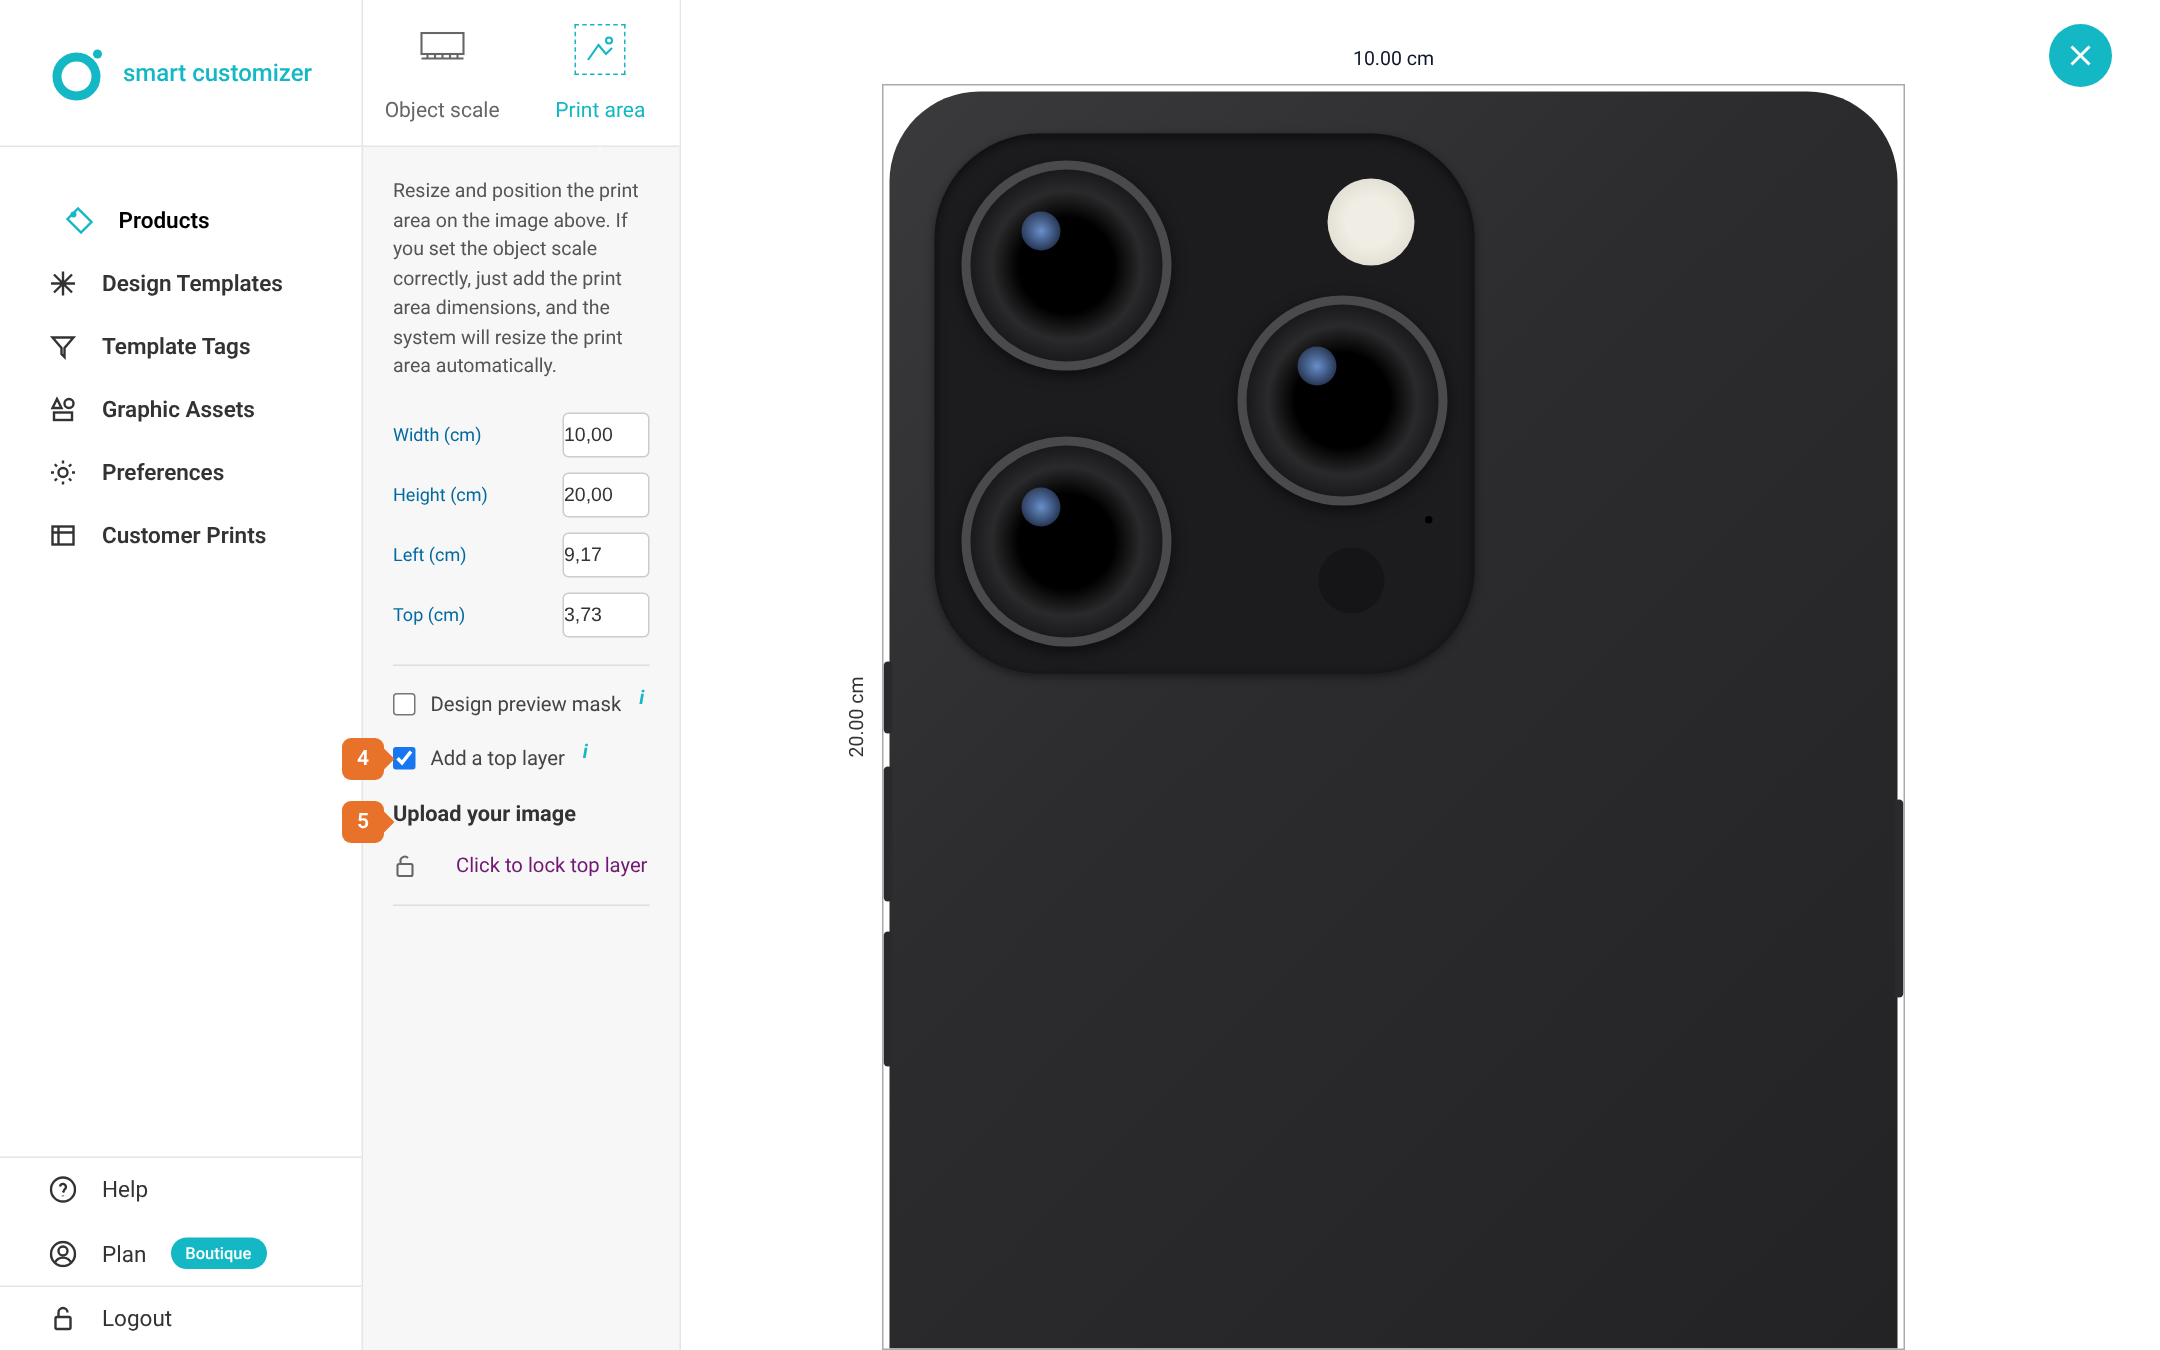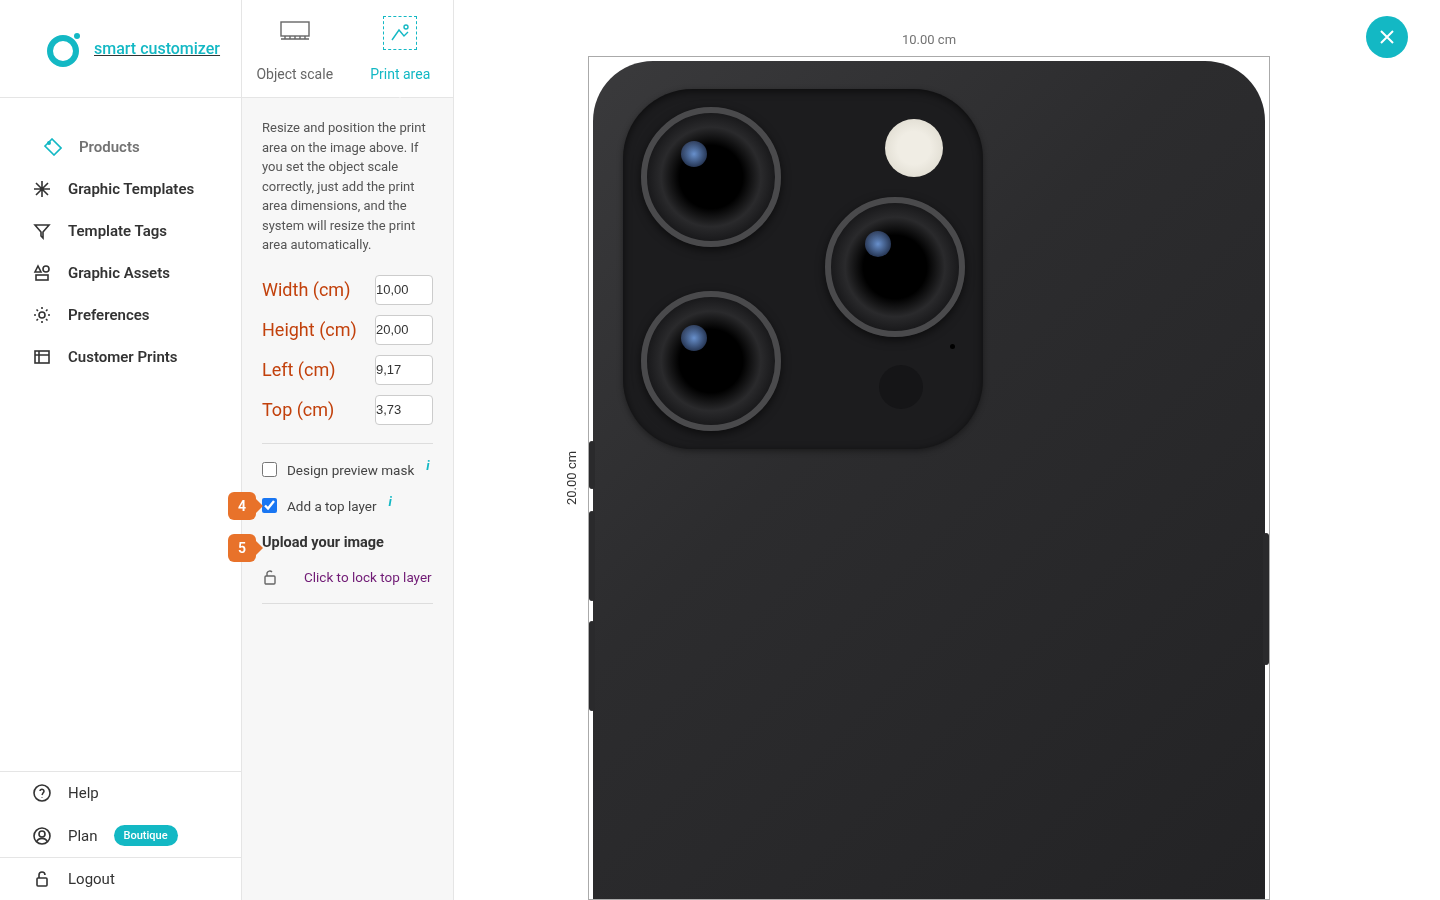--- a/index.html
+++ b/index.html
@@ -2,48 +2,48 @@
 <html><head>
 <meta charset="utf-8">
 <style>
 * { box-sizing: border-box; margin: 0; padding: 0; }
 body { font-family: -apple-system, BlinkMacSystemFont, "Segoe UI", Roboto, sans-serif; background: #fff; color: #333; overflow: hidden; width: 1440px; height: 900px; }
 
 .app { display: flex; height: 900px; }
 
 
 .sidebar { width: 242px; border-right: 1px solid #e5e5e5; display: flex; flex-direction: column; }
-.logo-area { height: 98px; display: flex; align-items: center; padding-left: 44px; border-bottom: 1px solid #e5e5e5; gap: 12px; text-decoration: underline; }
+.logo-area { height: 98px; display: flex; align-items: center; padding-left: 32px; border-bottom: 1px solid #e5e5e5; gap: 12px; }
 .logo-icon { width: 38px; height: 38px; position: relative; }
 .logo-icon svg { display: block; }
 .logo-text { color: #13b8c4; font-size: 16px; font-weight: 500; }
 
 .nav { flex: 1; padding-top: 28px; }
 .nav-item { display: flex; align-items: center; gap: 16px; padding: 11px 32px; cursor: pointer; color: #333; font-size: 15px; font-weight: 600; }
-.nav-item.active { color: #737373; padding-left: 43px; }
+.nav-item.active { color: #000000; padding-left: 43px; }
 .nav-item .icon { width: 20px; height: 20px; display: flex; align-items: center; justify-content: center; flex-shrink: 0; }
 
 .nav-bottom { border-top: 1px solid #e5e5e5; }
 .nav-bottom .nav-item { font-weight: 400; }
 .nav-bottom .logout-block { border-top: 1px solid #e5e5e5; }
 .plan-badge { background: #13b8c4; color: #fff; font-size: 11px; padding: 4px 10px; border-radius: 12px; font-weight: 500; }
 
 
 .settings-panel { width: 212px; background: #f7f7f7; border-right: 1px solid #e5e5e5; display: flex; flex-direction: column; }
 .tabs { display: flex; height: 98px; background: #fff; border-bottom: 1px solid #e5e5e5; position: relative; }
 .tab { flex: 1; display: flex; flex-direction: column; align-items: center; justify-content: center; gap: 16px; cursor: pointer; color: #666; font-size: 14px; position: relative; }
 .tab.active { color: #13b8c4; }
 .tab-icon { width: 34px; height: 34px; display: flex; align-items: center; justify-content: center; }
 .tab.active .tab-icon { border: 1px dashed #13b8c4; }
 .tab.active::after { content: ""; position: absolute; bottom: -8px; left: 50%; transform: translateX(-50%); width: 0; height: 0; border-left: 8px solid transparent; border-right: 8px solid transparent; border-bottom: 8px solid #f7f7f7; }
 
 .panel-body { padding: 20px; font-size: 13px; color: #555; position: relative; }
 .panel-desc { line-height: 1.5; margin-bottom: 20px; }
 .field-row { display: flex; align-items: center; justify-content: space-between; margin-bottom: 10px; }
-.field-label { font-size: 18px; color: #c2410c; }
+.field-label { font-size: 12px; color: #0369a1; }
 .field-input { width: 58px; height: 30px; border: 1px solid #ccc; border-radius: 4px; text-align: left; font-size: 13px; background: #fff; color: #333; }
 
 .divider { border: none; border-top: 1px solid #ddd; margin: 18px 0; }
 
 .check-row { display: flex; align-items: center; gap: 10px; margin-bottom: 20px; font-size: 13.5px; color: #444; position: relative; }
 .check-row input[type=checkbox] { width: 15px; height: 15px; accent-color: #1976f2; cursor: pointer; }
 .info-i { color: #13b8c4; font-style: italic; font-weight: bold; font-size: 13px; margin-left: 2px; position: relative; top: -4px; }
 
 .upload-label { font-weight: 700; font-size: 14.5px; color: #333; margin-bottom: 18px; }
 .lock-row { display: flex; align-items: center; gap: 26px; font-size: 13.5px; color: #701a75; cursor: pointer; margin-bottom: 18px; }
@@ -52,21 +52,21 @@
 
 .step-marker { position: absolute; left: -34px; background: #e8722a; color: #fff; font-size: 14px; font-weight: 600; width: 28px; height: 28px; border-radius: 6px; display: flex; align-items: center; justify-content: center; }
 .step-marker::after { content: ""; position: absolute; right: -7px; top: 50%; transform: translateY(-50%); width: 0; height: 0; border-top: 8px solid transparent; border-bottom: 8px solid transparent; border-left: 8px solid #e8722a; }
 
 
 .canvas-area { flex: 1; position: relative; background: #fff; }
 .close-btn { position: absolute; top: 16px; right: 32px; width: 42px; height: 42px; border-radius: 50%; background: #13b8c4; display: flex; align-items: center; justify-content: center; cursor: pointer; }
 .close-btn svg { stroke: #fff; }
 
 .product-wrap { position: absolute; left: 588px; top: 56px; width: 682px; height: 844px; }
-.ruler-top { position: absolute; top: -24px; left: 0; right: 0; text-align: center; font-size: 13px; color: #737373; }
+.ruler-top { position: absolute; top: -24px; left: 0; right: 0; text-align: center; font-size: 13px; color: #0f172a; }
 .ruler-left { position: absolute; left: -24px; top: 0; bottom: 0; display: flex; align-items: center; justify-content: center; writing-mode: vertical-rl; transform: rotate(180deg); font-size: 13px; color: #333; }
 .product-frame { width: 100%; height: 100%; border: 1px solid #aaa; overflow: hidden; position: relative; }
 
 .phone-case { position: absolute; left: 4px; top: 4px; right: 4px; bottom: 0; background: linear-gradient(135deg, #3a3a3c 0%, #2c2c2e 40%, #232325 100%); border-radius: 60px 60px 0 0; }
 .camera-module { position: absolute; left: 30px; top: 28px; width: 360px; height: 360px; background: #1c1c1e; border-radius: 70px; box-shadow: inset 0 2px 8px rgba(0,0,0,0.6), 0 2px 6px rgba(0,0,0,0.4); }
 .lens { position: absolute; width: 140px; height: 140px; border-radius: 50%; background: radial-gradient(circle at 50% 50%, #000 35%, #2a2a2c 55%, #1a1a1c 70%); border: 6px solid #4a4a4c; box-shadow: 0 3px 10px rgba(0,0,0,0.6); }
 .lens::after { content: ""; position: absolute; top: 28px; left: 34px; width: 26px; height: 26px; background: radial-gradient(circle, rgba(130,180,255,0.8), rgba(40,60,120,0.3)); border-radius: 50%; }
 .lens1 { top: 18px; left: 18px; }
 .lens2 { top: 108px; right: 18px; }
 .lens3 { bottom: 18px; left: 18px; }
@@ -104,21 +104,21 @@
             </svg>
           </span>
         <span>Products</span>
       </div>
       <div class="nav-item">
         <span class="icon">
             <svg width="18" height="18" viewBox="0 0 18 18" fill="none" stroke="#333" stroke-width="1.6">
               <path d="M3 3 L15 15 M15 3 L3 15 M9 1 L9 17 M1 9 L17 9"></path>
             </svg>
           </span>
-        <span>Graphic Templates</span>
+        <span>Design Templates</span>
       </div>
       <div class="nav-item">
         <span class="icon">
             <svg width="18" height="18" viewBox="0 0 18 18" fill="none" stroke="#333" stroke-width="1.6">
               <path d="M2 3 L16 3 L10 10 L10 16 L8 14 L8 10 Z"></path>
             </svg>
           </span>
         <span>Template Tags</span>
       </div>
       <div class="nav-item">

